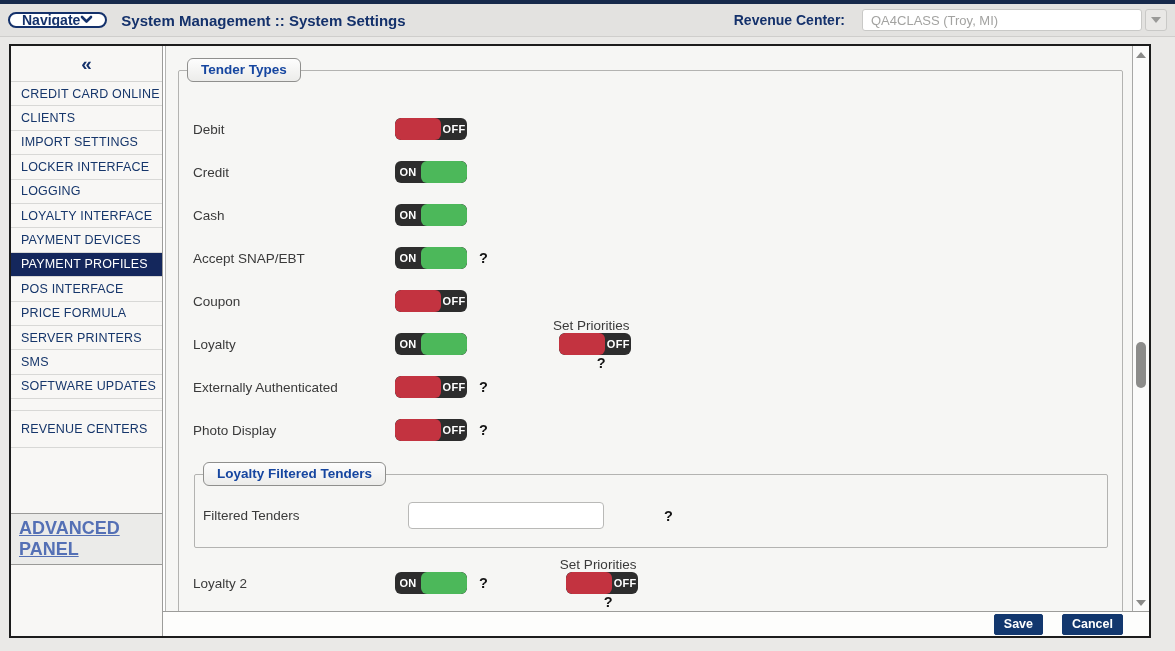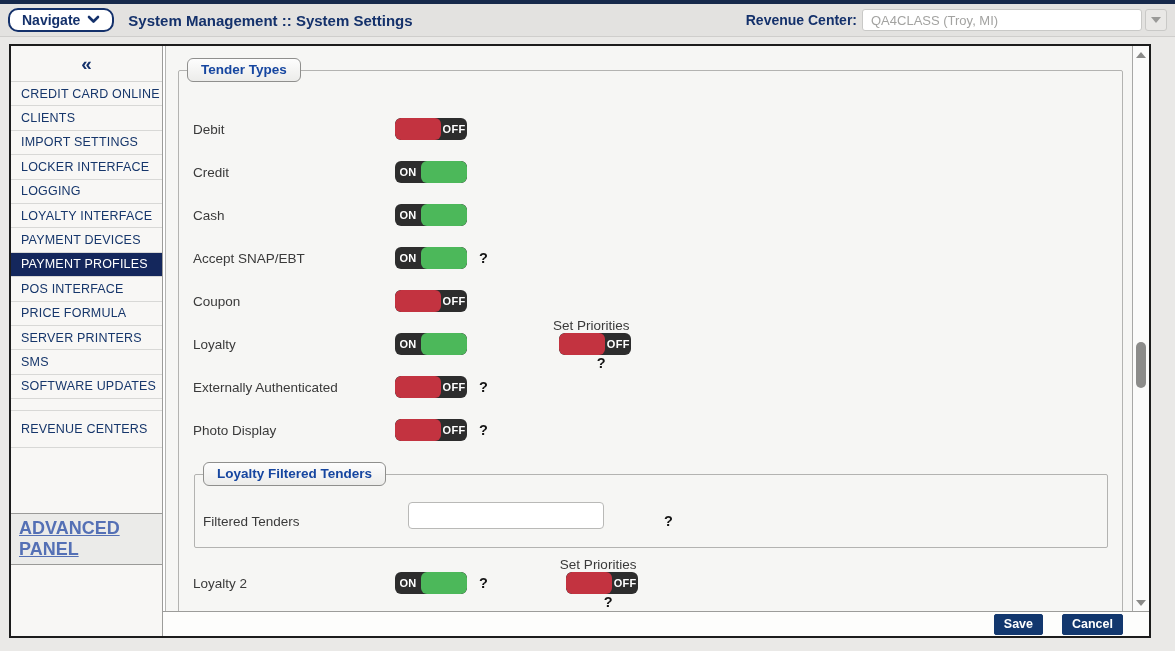--- a/index.html
+++ b/index.html
@@ -10,29 +10,29 @@
     position:relative;
     overflow:hidden;
   }
   
   .topstrip { height:4px; background:#16294b; }
   .topbar {
     height:33px; background:#e3e2e0; border-bottom:1px solid #cfcecc;
     display:flex; align-items:center; padding:0 8px; position:relative;
   }
   .nav-btn {
-    display:inline-flex; align-items:center; gap:7px;
+    display:inline-flex; align-items:center; 
     background:#fff; border:2px solid #14316b; border-radius:10px;
-    padding:2px 12px 3px 12px; height:24px;
+    padding:2px 12px 3px 12px; height:16px;
     font-weight:bold; font-size:14px; color:#14316b; cursor:pointer;
     font-family:"Liberation Sans", sans-serif;
   }
   .page-title { margin-left:14px; font-size:15px; font-weight:bold; color:#14316b; }
   .rc-group { position:absolute; right:8px; display:flex; align-items:center; }
-  .rc-label { font-size:14px; font-weight:bold; color:#14316b; margin-right:5px; }
+  .rc-label { font-size:14px; font-weight:bold; color:#14316b; margin-right:17px; }
   .rc-select {
     width:280px; height:22px; background:#fff; border:1px solid #c9c9c7;
     border-radius:3px; display:flex; align-items:center; padding:0 8px;
     font-size:13px; color:#a3a3a1;
   }
   .rc-arrow-btn {
     width:22px; height:22px; margin-left:3px; background:#e9e8e6;
     border:1px solid #c9c9c7; border-radius:3px;
     display:flex; align-items:center; justify-content:center;
   }
@@ -126,21 +126,21 @@
   .toggle.on  .knob { background:#4cb85a; }
   .ttxt { flex:1; display:flex; align-items:center; justify-content:center;
           color:#fff; font-weight:bold; font-size:11px; letter-spacing:0.3px; }
   .help { font-weight:bold; font-size:14.5px; color:#141414; margin-left:12px; cursor:pointer; }
   .secgroup { display:flex; align-items:center;flex-direction:column; }
   .secgroup .seclabel { font-size:13.5px; color:#3a3a3a; margin-right:8px; }
   .ml-a { margin-left:86px; }
   .ml-b { margin-left:72px; }
 
   
-  .ft-row { display:flex; align-items:flex-end;gap:48px; }
+  .ft-row { display:flex; align-items:center;gap:48px; }
   .ft-label { width:157px; flex:none; font-size:13.5px; color:#3a3a3a; }
   .ft-input {
     width:196px; height:27px; border:1px solid #b9b9b7; border-radius:4px;
     background:#fff; padding:0 7px; font-size:13px; color:#333;
     font-family:"Liberation Sans", sans-serif;
   }
   .chev-svg { display:block; }
 </style>
 </head>
 <body>

